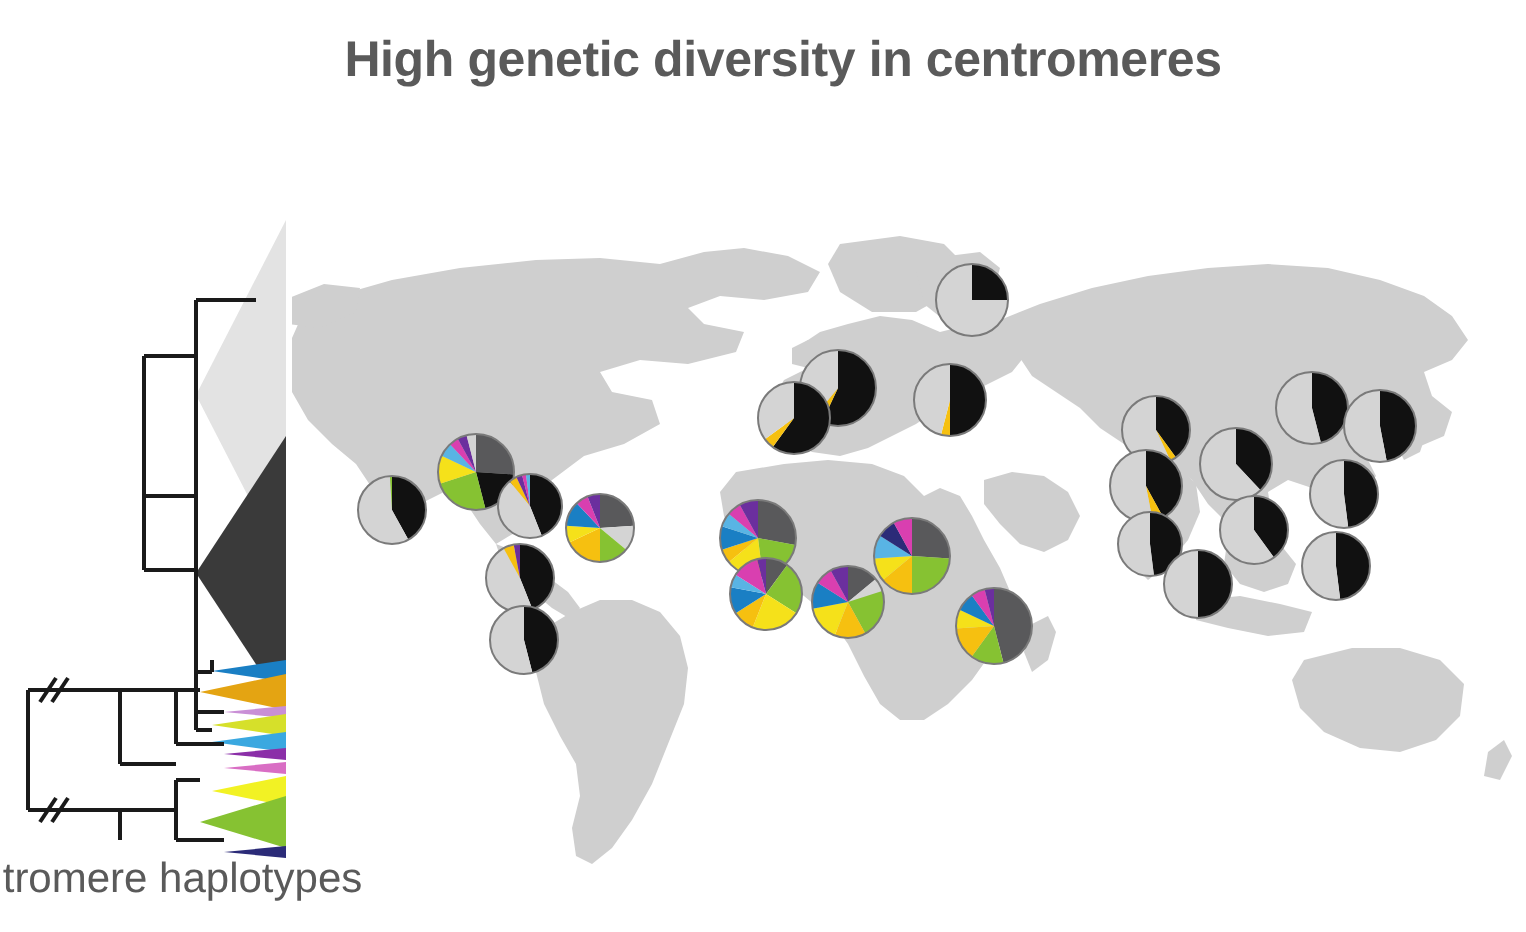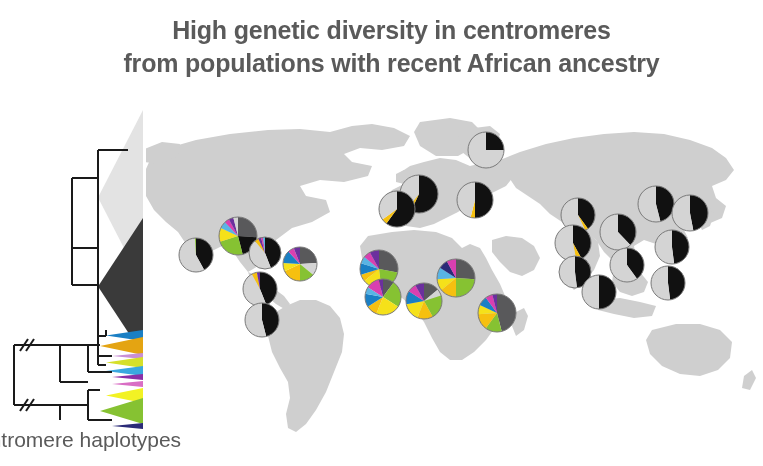--- a/index.html
+++ b/index.html
@@ -342,17 +342,17 @@
       <path d="M88,405 L88,390"></path>
     </g>
     <g id="tree-breaks" stroke="#1a1a1a" stroke-width="2">
       <line x1="20" y1="351" x2="28" y2="339"></line>
       <line x1="26" y1="351" x2="34" y2="339"></line>
       <line x1="20" y1="411" x2="28" y2="399"></line>
       <line x1="26" y1="411" x2="34" y2="399"></line>
     </g>
   </svg>
 
-  <div id="figure-title"><span>High genetic diversity in centromeres</span><br><span>from populations with recent African ancestry</span></div>
+  <div id="figure-title"><span>High genetic diversity in centromeres</span><br></div>
 
   <div id="tree-caption">entromere haplotypes</div>
 
 </div>
 
 </body></html>

